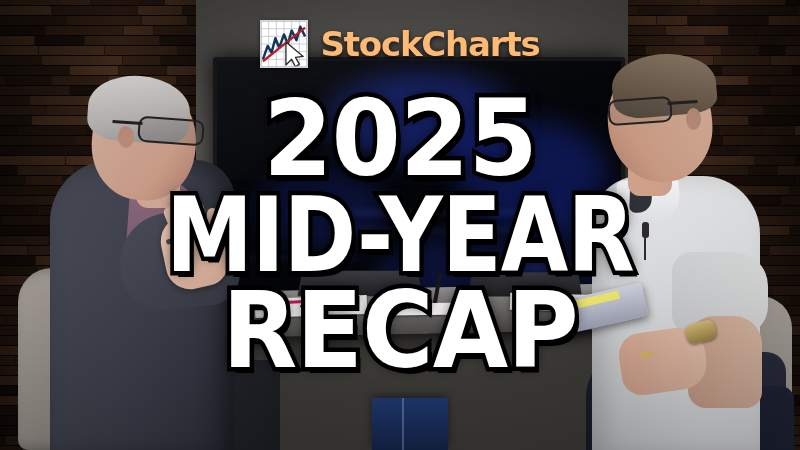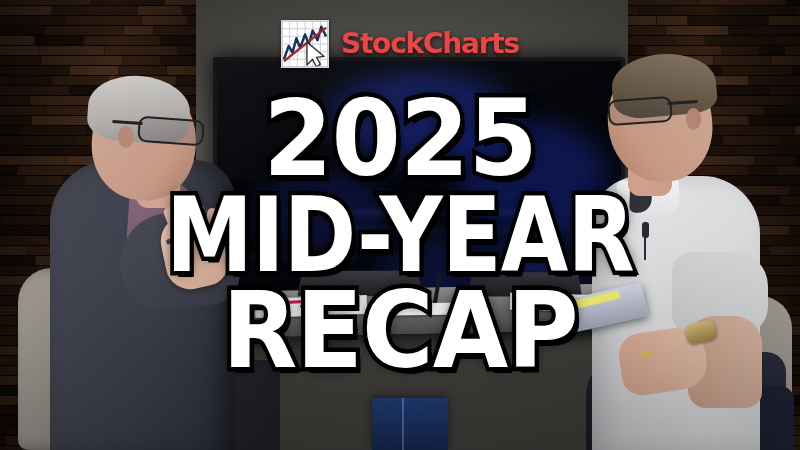--- a/index.html
+++ b/index.html
@@ -310,23 +310,23 @@
   }
   .logo-mark{
     width:46px;height:46px;background:#fff;
     border:1px solid #d8d8d8;
     box-shadow:0 1px 4px rgba(0,0,0,.6);
     flex:0 0 auto;
   }
   .logo-word{
     font-family:"DejaVu Sans","Liberation Sans",sans-serif;
     font-weight:bold;
-    font-size:28px;
+    font-size:34px;
     line-height:1;
-    color:#ef4444;
+    color:#fdba74;
     letter-spacing:-1.2px;
     text-shadow:0 2px 5px rgba(0,0,0,.75);
   }
 
   .headline{
     left:0;right:0;top:96px;
     text-align:center;
     pointer-events:none;
   }
   .hl{

